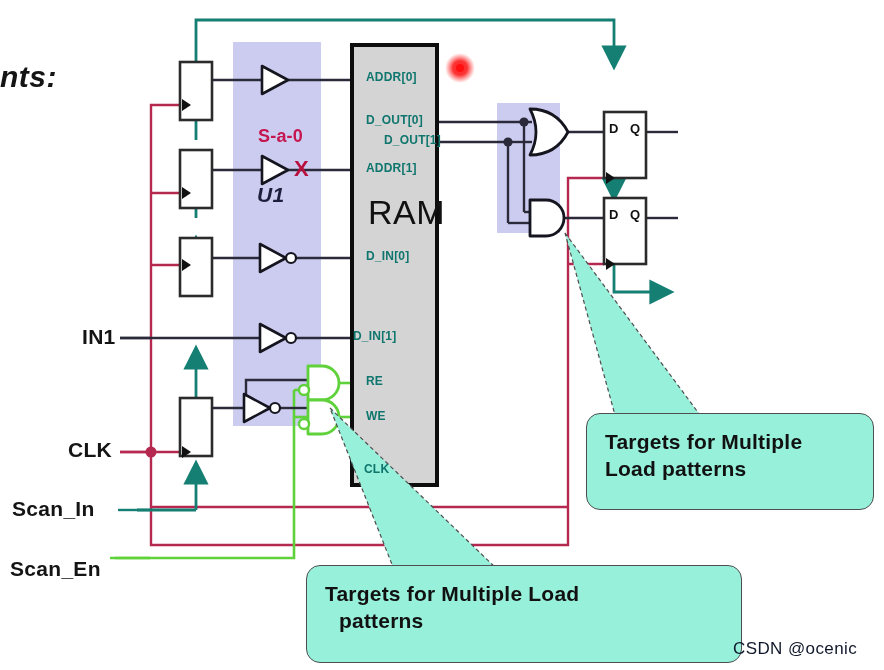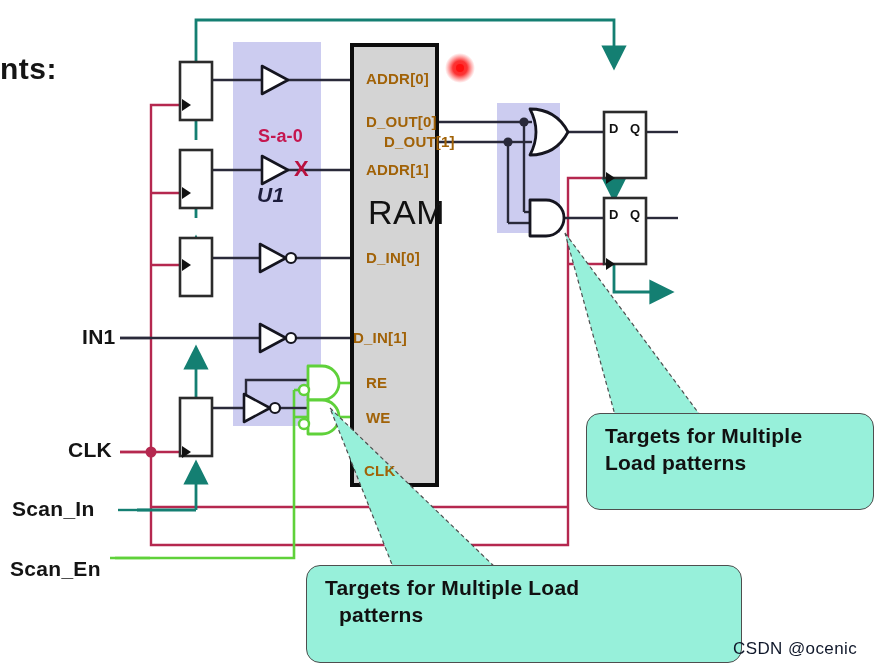--- a/index.html
+++ b/index.html
@@ -6,37 +6,37 @@
   #root{
     position:relative;
     width:884px;height:670px;
     background:#ffffff;
     overflow:hidden;
     font-family:"Liberation Sans", sans-serif;
   }
   #svg{position:absolute;left:0;top:0;width:884px;height:670px;}
   .lbl{position:absolute;white-space:pre;font-family:"Liberation Sans",sans-serif;}
   .lbl-io{font-size:21px;font-weight:bold;color:#141414;letter-spacing:.3px;}
-  .lbl-pin{font-size:15px;font-weight:bold;color:#a16207;letter-spacing:.2px;}
+  .lbl-pin{font-size:12px;font-weight:bold;color:#0f766e;letter-spacing:.2px;}
   .lbl-ram{font-size:34px;font-weight:normal;color:#111;letter-spacing:.5px;}
   .lbl-sa0{font-size:18px;font-weight:bold;color:#c5164f;letter-spacing:.2px;}
   .lbl-u1{font-size:21px;font-weight:bold;color:#1d1d3c;letter-spacing:.3px;}
   .lbl-x{font-size:22px;font-weight:bold;color:#b9113f;}
   .lbl-trunc{font-size:30px;font-weight:bold;color:#151515;letter-spacing:.5px;}
   .lbl-ffpin{font-size:13px;font-weight:bold;color:#111;}
   .watermark{font-size:17px;color:#0f172a;font-family:"Liberation Sans",sans-serif;letter-spacing:.4px;}
   .callout{
     position:absolute;
     background:#97f0da;
     border:1px solid #4e4e4e;
     border-radius:14px;
     box-sizing:border-box;
     font-size:21px;font-weight:bold;color:#111;
     line-height:1.30;
-    padding:8px 16px 12px 18px;
+    padding:14px 16px 12px 18px;
     letter-spacing:.2px;
   }
 </style>
 </head>
 <body>
 
 <div id="root">
 
   <svg id="svg" viewBox="0 0 884 670">
     <defs>
@@ -205,21 +205,21 @@
     </g>
 
     <g fill="none" stroke-width="2.4">
       <path d="M120,338 L150,338" stroke="#2a2a3a"></path>
       <path d="M120,452 L150,452" stroke="#b5284f"></path>
       <path d="M118,510 L150,510" stroke="#147f72"></path>
       <path d="M110,558 L150,558" stroke="#5fd13a"></path>
     </g>
   </svg>
 
-  <div class="lbl lbl-trunc" style="left:0px;top:52px;">nts:</div>
+  <div class="lbl lbl-trunc" style="left:0px;top:60px;font-style:italic;">nts:</div>
 
   <div class="lbl lbl-pin" style="left:366px;top:70px;">ADDR[0]</div>
   <div class="lbl lbl-pin" style="left:366px;top:113px;">D_OUT[0]</div>
   <div class="lbl lbl-pin" style="left:384px;top:133px;">D_OUT[1]</div>
   <div class="lbl lbl-pin" style="left:366px;top:161px;">ADDR[1]</div>
   <div class="lbl lbl-pin" style="left:366px;top:249px;">D_IN[0]</div>
   <div class="lbl lbl-pin" style="left:345px;top:329px;margin-left:8px;">D_IN[1]</div>
   <div class="lbl lbl-pin" style="left:366px;top:374px;">RE</div>
   <div class="lbl lbl-pin" style="left:366px;top:409px;">WE</div>
   <div class="lbl lbl-pin" style="left:364px;top:462px;">CLK</div>

